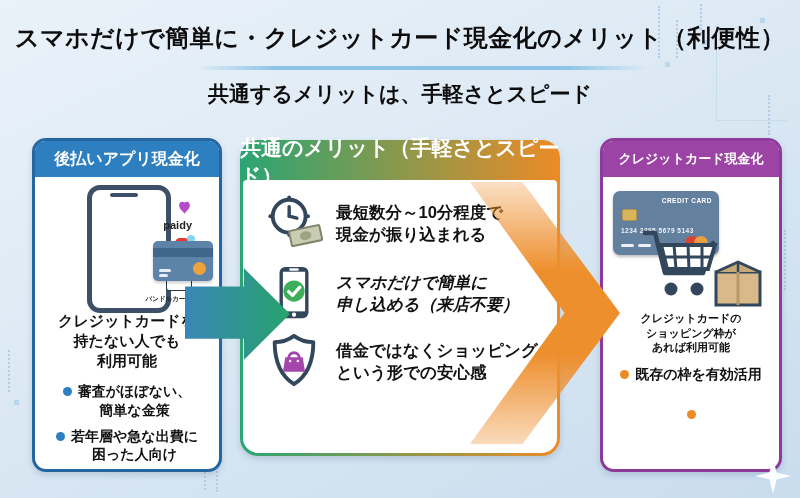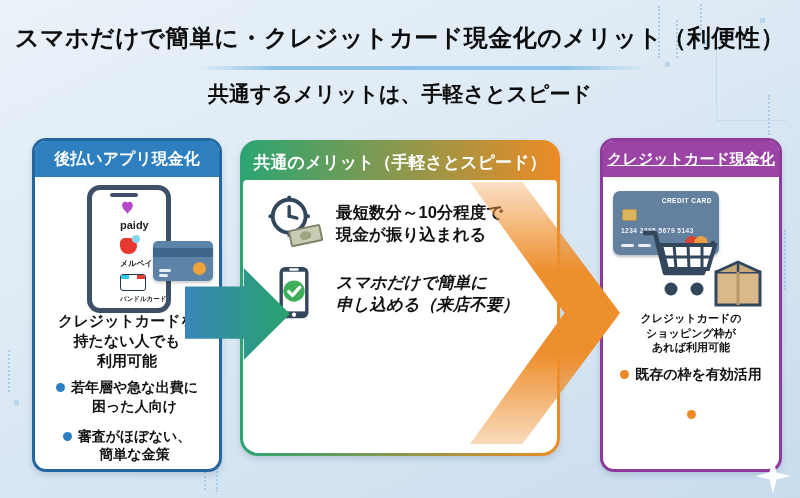--- a/index.html
+++ b/index.html
@@ -27,21 +27,21 @@
   .bullet-row{display:flex;justify-content:center;gap:6px;padding:0 8px;}
   .bullet-dot{flex:none;width:9px;height:9px;border-radius:50%;margin-top:5px;}
   .bullet-text{font-size:14px;font-weight:800;color:#111;line-height:1.3;text-align:center;}
   
   .left-panel{left:32px;top:138px;width:184px;height:328px;border:3px solid #2565a0;}
   .left-panel .panel-hd{background:#2e7fc0;font-size:16px;}
   .illo-l{position:relative;height:132px;}
   .phone{position:absolute;left:52px;top:8px;width:74px;height:118px;background:#fff;
     border:5px solid #3d5068;border-radius:13px;}
   .phone-notch{position:absolute;left:18px;top:3px;width:28px;height:4px;border-radius:2px;background:#3d5068;}
-  .app{position:absolute;left:0;width:64px;text-align:left;padding-left:28px;}
+  .app{position:absolute;left:8px;width:64px;text-align:right;padding-left:28px;}
   .app-label{display:block;font-weight:700;color:#222;}
   .merpay-blob{position:relative;display:inline-block;width:17px;height:16px;background:#e6392f;border-radius:5px 8px 8px 8px;}
   .merpay-blob::after{content:"";position:absolute;right:-3px;top:-3px;width:8px;height:8px;border-radius:50%;background:#86d5ef;}
   .vandle{display:inline-block;width:24px;height:15px;border:1.5px solid #22354a;border-radius:3px;overflow:hidden;background:#fff;}
   .vandle .v1{height:4px;background:#22354a;}
   .vandle .v2{height:5px;background:#fff;}
   .vandle .v3{display:flex;height:4px;}
   .vandle .v3 i{flex:1;} .vandle .c{background:#35c4e8;} .vandle .r{background:#e6392f;}
   .bluecard{position:absolute;left:118px;top:64px;width:60px;height:40px;background:#5d83a8;
     border-radius:5px;box-shadow:0 2px 3px rgba(0,0,0,.2);}
@@ -52,32 +52,32 @@
   .left-lead{font-size:15px;margin-top:2px;}
   .left-bullets .bullet-dot{background:#2e7fc0;}
   
   .arrow-lm{position:absolute;left:185px;top:268px;width:105px;height:92px;z-index:4;
     background:linear-gradient(90deg,#3a86b8,#27a36b);
     clip-path:polygon(0 20%,56% 20%,56% 0,100% 50%,56% 100%,56% 77%,0 77%);}
   
   .mid-wrap{position:absolute;left:240px;top:140px;width:320px;height:316px;border-radius:18px;
     background:linear-gradient(90deg,#2aa573,#ec8b26);padding:0;box-shadow:0 3px 6px rgba(40,70,110,.18);}
   .mid-hd{height:44px;display:flex;align-items:center;justify-content:center;color:#fff;
-    font-size:17px;font-weight:800;}
+    font-size:21px;font-weight:800;}
   .mid-body{position:absolute;left:3px;top:40px;right:3px;bottom:3px;background:#fff;border-radius:4px 4px 15px 15px;}
   .merit{position:absolute;left:22px;display:flex;align-items:center;gap:13px;height:62px;}
   .merit svg{flex:none;}
   .merit-text{font-size:16.5px;font-weight:800;color:#111;line-height:1.35;}
   .m1{top:12px;} .m2{top:82px;font-style:italic;} .m3{top:150px;} .m4{top:216px;}
   .chevron{position:absolute;left:470px;top:182px;width:150px;height:262px;z-index:5;
     background:linear-gradient(180deg,rgba(238,143,46,.28) 0%,#ee8f2e 34%,#ee8f2e 66%,rgba(238,143,46,.32) 100%);
     clip-path:polygon(0 0,35% 0,100% 50%,35% 100%,0 100%,63% 50%);}
   
   .right-panel{left:600px;top:138px;width:176px;height:328px;border:3px solid #8e3a9b;}
-  .right-panel .panel-hd{background:#9b44a6;font-size:15px;text-decoration:underline;}
+  .right-panel .panel-hd{background:#9b44a6;font-size:13px;}
   .illo-r{position:relative;height:134px;}
   .ccard{position:absolute;left:10px;top:14px;width:106px;height:64px;background:#64809f;
     border-radius:7px;box-shadow:0 2px 3px rgba(0,0,0,.25);}
   .ccard .clabel{position:absolute;right:7px;top:6px;font-size:6.5px;font-weight:700;color:#fff;letter-spacing:.5px;}
   .ccard .chip{position:absolute;left:9px;top:18px;width:13px;height:10px;border-radius:2px;background:#d9b45a;border:1px solid #b3934a;}
   .ccard .cnum{position:absolute;left:8px;top:36px;font-size:6.5px;font-weight:700;color:#eef2f7;letter-spacing:.5px;}
   .ccard .dash{position:absolute;left:8px;bottom:8px;width:13px;height:3px;border-radius:2px;background:#eef2f7;}
   .ccard .dash2{left:25px;width:13px;}
   .ccard .mcr{position:absolute;right:20px;bottom:5px;width:14px;height:14px;border-radius:50%;background:#d84332;}
   .ccard .mco{position:absolute;right:11px;bottom:5px;width:14px;height:14px;border-radius:50%;background:#f2a33c;opacity:.92;}
@@ -140,29 +140,29 @@
         <div class="band"></div>
           <div class="dash"></div>
           <div class="dash dash2"></div>
           <div class="mc"></div>
       </div>
     </div>
     <div class="lead pre left-lead">クレジットカードを
 持たない人でも
 利用可能</div>
     <div class="left-bullets">
+      <div class="bullet-row" style="margin-top:12px;">
+        <span class="bullet-dot"></span>
+        <span class="bullet-text pre">審査がほぼない、
+簡単な金策</span>
+      </div>
       <div class="bullet-row" style="margin-top:8px;">
         <span class="bullet-dot"></span>
         <span class="bullet-text pre">若年層や急な出費に
 困った人向け</span>
-      </div>
-      <div class="bullet-row" style="margin-top:12px;">
-        <span class="bullet-dot"></span>
-        <span class="bullet-text pre">審査がほぼない、
-簡単な金策</span>
       </div>
     </div>
   </section>
 
   <div class="arrow-lm"></div>
 
   <section class="mid-wrap">
     <div class="mid-hd">共通のメリット（手軽さとスピード）</div>
     <div class="mid-body">
 
@@ -190,20 +190,31 @@
           <rect x="18.5" y="8" width="23" height="41" fill="#fff"></rect>
           <rect x="25" y="4.5" width="10" height="2.5" rx="1.2" fill="#fff"></rect>
           <circle cx="30" cy="52.5" r="2.2" fill="#fff"></circle>
           <circle cx="30" cy="28" r="11" fill="#3fae5a"></circle>
           <path d="M24.5 28.5 l4 4 l7.5 -8.5" stroke="#fff" stroke-width="3.4" fill="none" stroke-linecap="round" stroke-linejoin="round"></path>
         </svg>
         <div class="merit-text pre">スマホだけで簡単に
 申し込める（来店不要）</div>
       </div>
 
+      <div class="merit m3">
+        <svg width="58" height="58" viewBox="0 0 60 60">
+          <path d="M30 4 C36 8.5 44 10.5 50 10.5 C50 29 44 45 30 54 C16 45 10 29 10 10.5 C16 10.5 24 8.5 30 4 Z" fill="#fff" stroke="#32465c" stroke-width="4" stroke-linejoin="round"></path>
+          <path d="M24.5 27 a5.5 5.5 0 0 1 11 0" fill="none" stroke="#a347ad" stroke-width="3"></path>
+          <path d="M21 26 h18 l2.5 15 h-23 z" fill="#a347ad"></path>
+          <circle cx="26" cy="30" r="1.3" fill="#fff"></circle>
+            <circle cx="34" cy="30" r="1.3" fill="#fff"></circle>
+        </svg>
+        <div class="merit-text pre">借金ではなくショッピング
+という形での安心感</div>
+      </div>
 
 
     </div>
   </section>
 
   <div class="chevron"></div>
 
   <section class="panel right-panel">
     <div class="panel-hd">クレジットカード現金化</div>
     <div class="illo-r">

